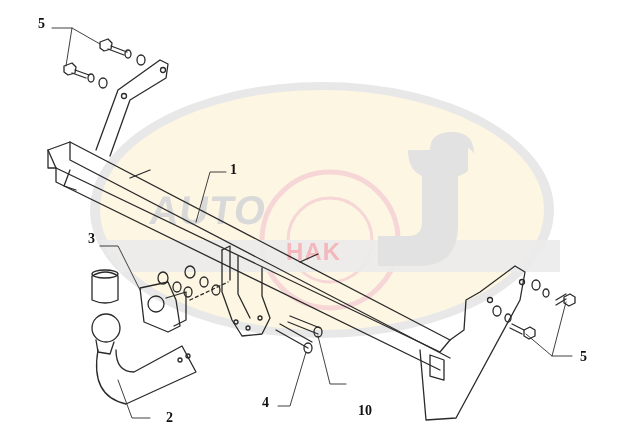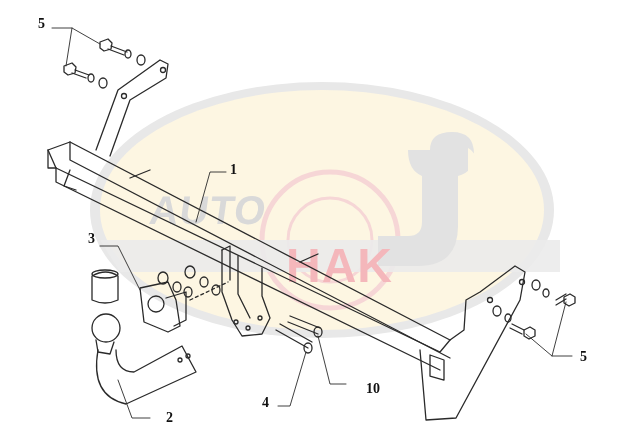--- a/index.html
+++ b/index.html
@@ -21,21 +21,21 @@
     <circle cx="330" cy="240" r="68" fill="none" stroke="#f6d6d6" stroke-width="5"></circle>
     <circle cx="330" cy="240" r="42" fill="none" stroke="#f6d6d6" stroke-width="3"></circle>
 
     <path d="M100 240 L560 240 L560 272 L120 272 Z" fill="#ebebeb" opacity="0.9"></path>
 
     <path d="M430 150 q0 -18 22 -18 q22 0 22 22 q0 18 -16 22 l0 50 q0 40 -40 40 l-40 0 l0 -30 l30 0 q14 0 14 -14 l0 -46 q-14 -6 -14 -26 z" fill="#e2e2e2"></path>
     <path d="M468 148 q8 4 8 14 q0 10 -8 14 z" fill="#fdf6e2"></path>
   </svg>
 
   <div class="wm-text" style="left:150px; top:188px; font-size:40px; color:#d9d9d9; transform:skewX(-8deg);">AUTO</div>
-  <div class="wm-text" style="left:286px; top:238px; font-size:48px; color:#f4b7bb;">HAK</div>
+  <div class="wm-text" style="left:286px; top:238px; font-size:24px; color:#f4b7bb;">HAK</div>
 
   <svg width="640" height="438" viewBox="0 0 640 438" fill="none" stroke="#2a2a2a" stroke-width="1.3" stroke-linejoin="round" stroke-linecap="round">
 
     <g>
       <path d="M96 150 L118 90 L160 60 L168 64 L166 78 L130 100 L110 156"></path>
       <circle cx="124" cy="96" r="2.5"></circle>
       <circle cx="163" cy="70" r="2.5"></circle>
     </g>
 
     <g>
@@ -133,15 +133,15 @@
       <path d="M572 356 L552 356 L526 334"></path>
         <path d="M552 356 L566 302"></path>
     </g>
   </svg>
 
   <div class="label" style="left:38px; top:17px;">5</div>
   <div class="label" style="left:230px; top:163px;">1</div>
   <div class="label" style="left:88px; top:232px;">3</div>
   <div class="label" style="left:166px; top:411px;">2</div>
   <div class="label" style="left:262px; top:396px;">4</div>
-  <div class="label" style="left:358px; top:382px;margin-left:8px;">10</div>
+  <div class="label" style="left:358px; top:404px;">10</div>
   <div class="label" style="left:580px; top:350px;">5</div>
 </div>
 
 </body></html>

